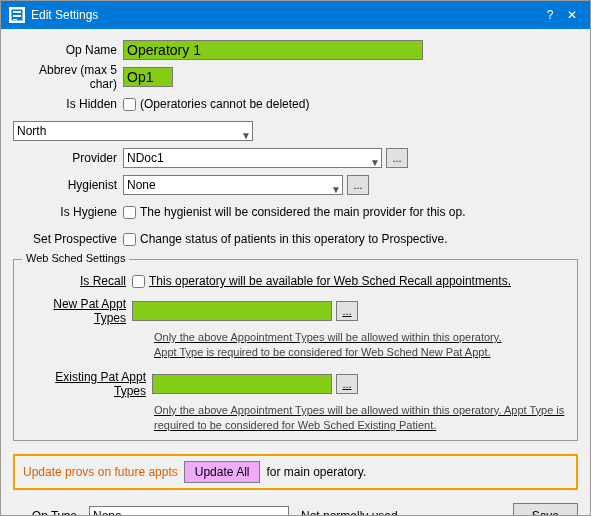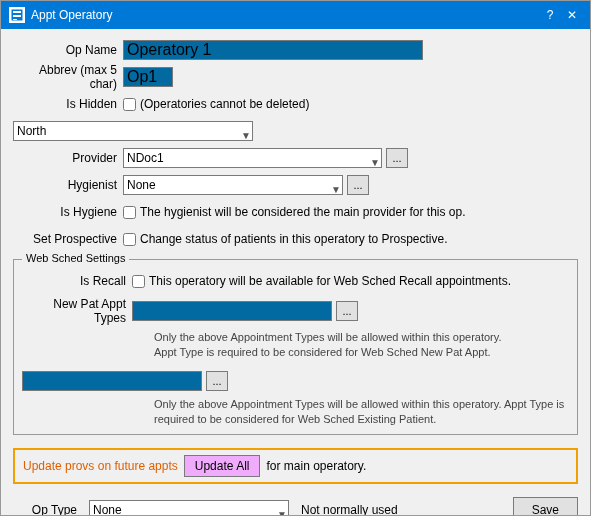--- a/index.html
+++ b/index.html
@@ -86,23 +86,23 @@
     .form-control-group {
       display: flex;
       align-items: center;
       flex: 1;
       gap: 4px;
     }
 
     input[type="text"] {
       height: 20px;
       border: 1px solid #7a7a7a;
-      background: #0369a1;
+      background: #84cc16;
       padding: 1px 3px;
-      font-size: 16px;
+      font-size: 14px;
       font-family: inherit;
     }
     input[type="checkbox"] {
       width: 13px;
       height: 13px;
       cursor: pointer;
     }
 
     .select-wrapper {
       position: relative;
@@ -138,20 +138,21 @@
       align-items: center;
       justify-content: center;
       flex-shrink: 0;
     }
 
     .section-box {
       border: 1px solid #999;
       padding: 6px 8px;
       margin: 4px 0;
       position: relative;
+      text-decoration: underline;
     }
     .section-label {
       position: absolute;
       top: -8px;
       left: 8px;
       background: #f0f0f0;
       padding: 0 4px;
       font-size: 11px;
       color: #000;
     }
@@ -231,21 +232,21 @@
 
   <div class="title-bar">
     <div class="title-bar-icon">
       <svg width="14" height="14" viewBox="0 0 14 14">
         <rect x="1" y="1" width="12" height="12" fill="#0078d7" stroke="#fff" stroke-width="1"></rect>
         <rect x="3" y="3" width="8" height="2" fill="#fff"></rect>
         <rect x="3" y="7" width="8" height="2" fill="#fff"></rect>
         <rect x="3" y="11" width="4" height="1" fill="#fff"></rect>
       </svg>
     </div>
-    <span class="title-bar-title">Appt Operatory</span>
+    <span class="title-bar-title">Edit Settings</span>
     <div class="title-bar-buttons">
       <button class="title-bar-btn">?</button>
       <button class="title-bar-btn close">✕</button>
     </div>
   </div>
 
   <div class="content">
 
     <div class="form-row">
       <span class="form-label label-110">Op Name</span>
@@ -339,20 +340,21 @@
             <input type="text" style="width: 200px;" value="">
             <button class="btn-ellipsis">...</button>
           </div>
         </div>
         <div style="margin-left:116px">
           <div class="note-text">Only the above Appointment Types will be allowed within this operatory.</div>
           <div class="note-text">Appt Type is required to be considered for Web Sched New Pat Appt.</div>
         </div>
 
         <div class="form-row" style="margin-top:4px">
+          <span class="form-label label-130">Existing Pat Appt Types</span>
           <div class="form-control-group">
             <input type="text" style="width: 180px;" value="">
             <button class="btn-ellipsis">...</button>
           </div>
         </div>
         <div style="margin-left:116px">
           <div class="note-text">Only the above Appointment Types will be allowed within this operatory. Appt Type is required to be considered for Web Sched Existing Patient.</div>
         </div>
 
       </div>

